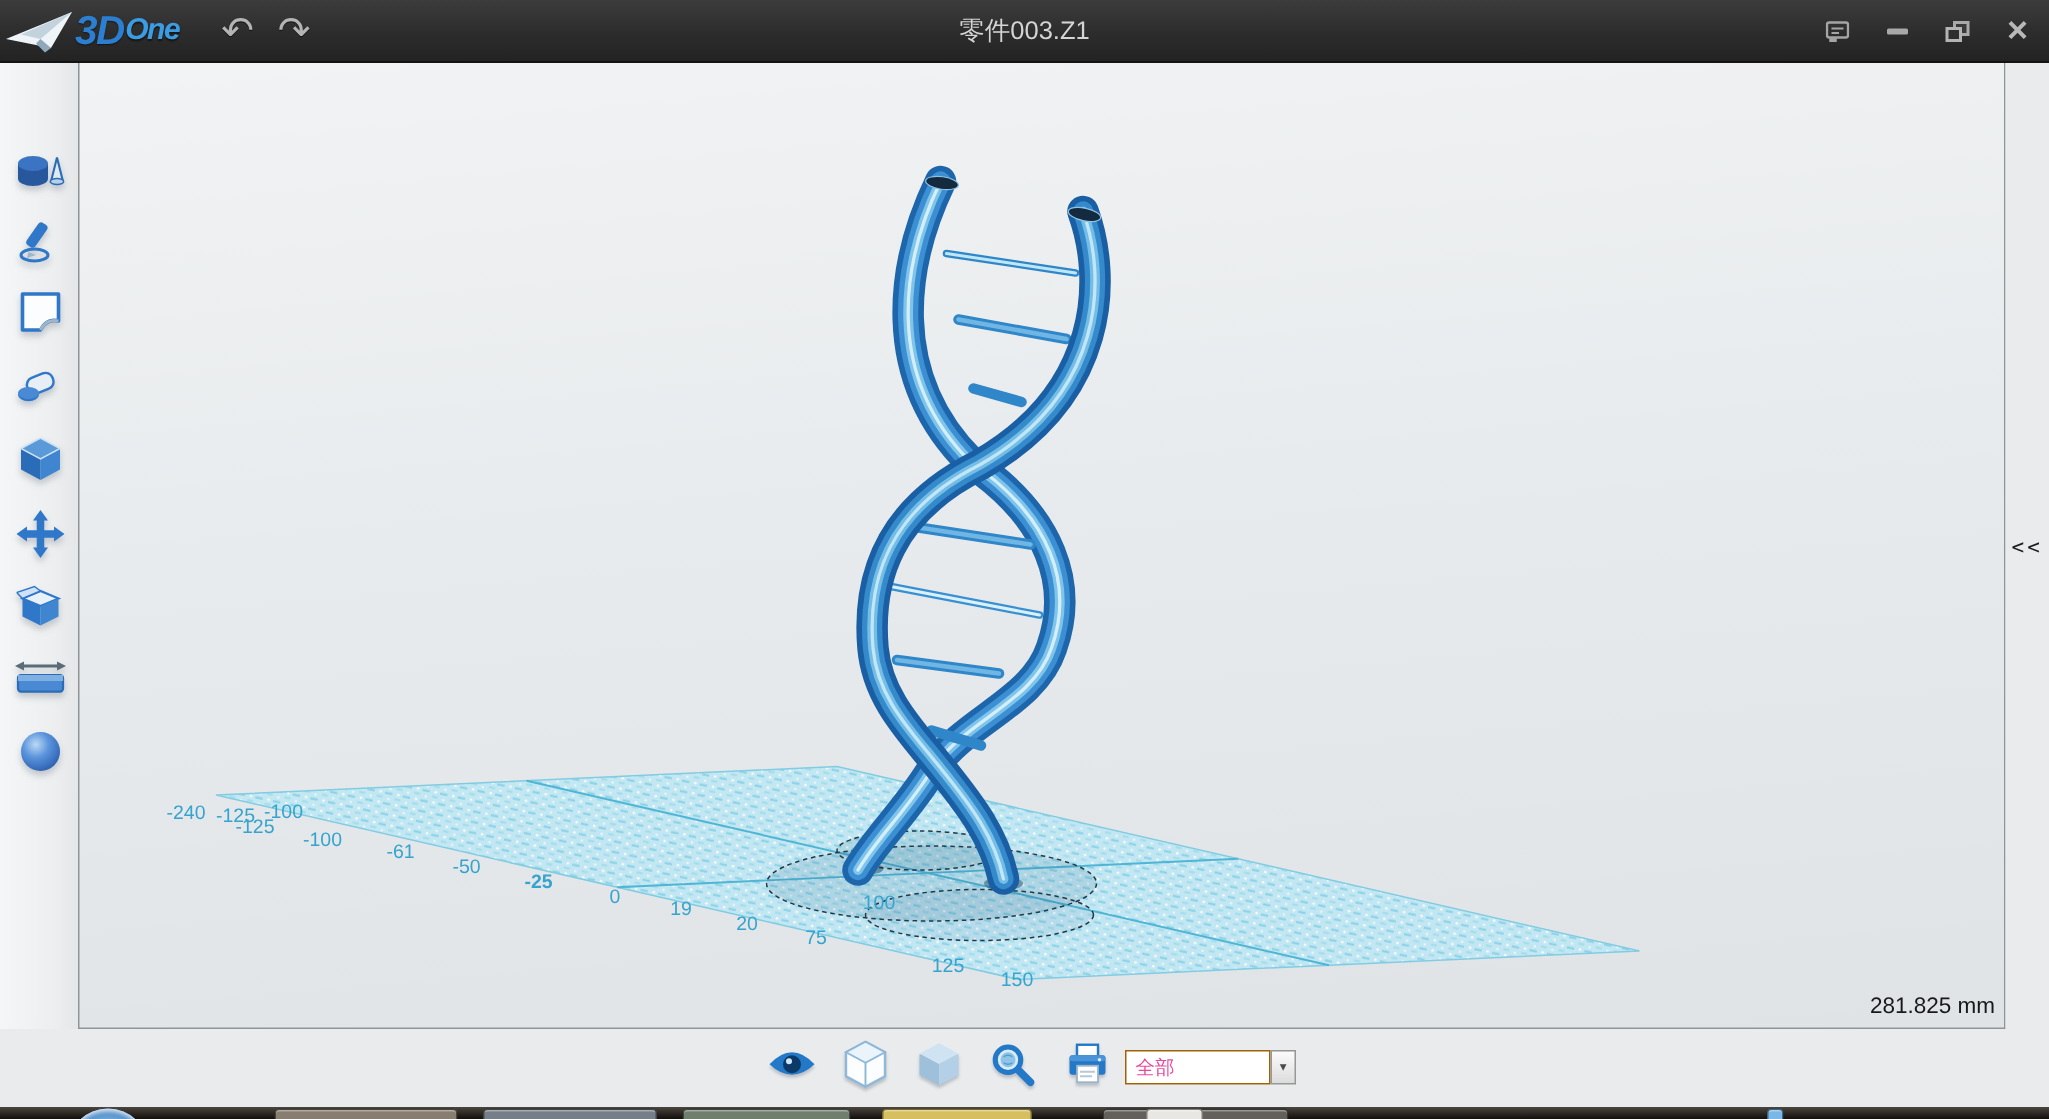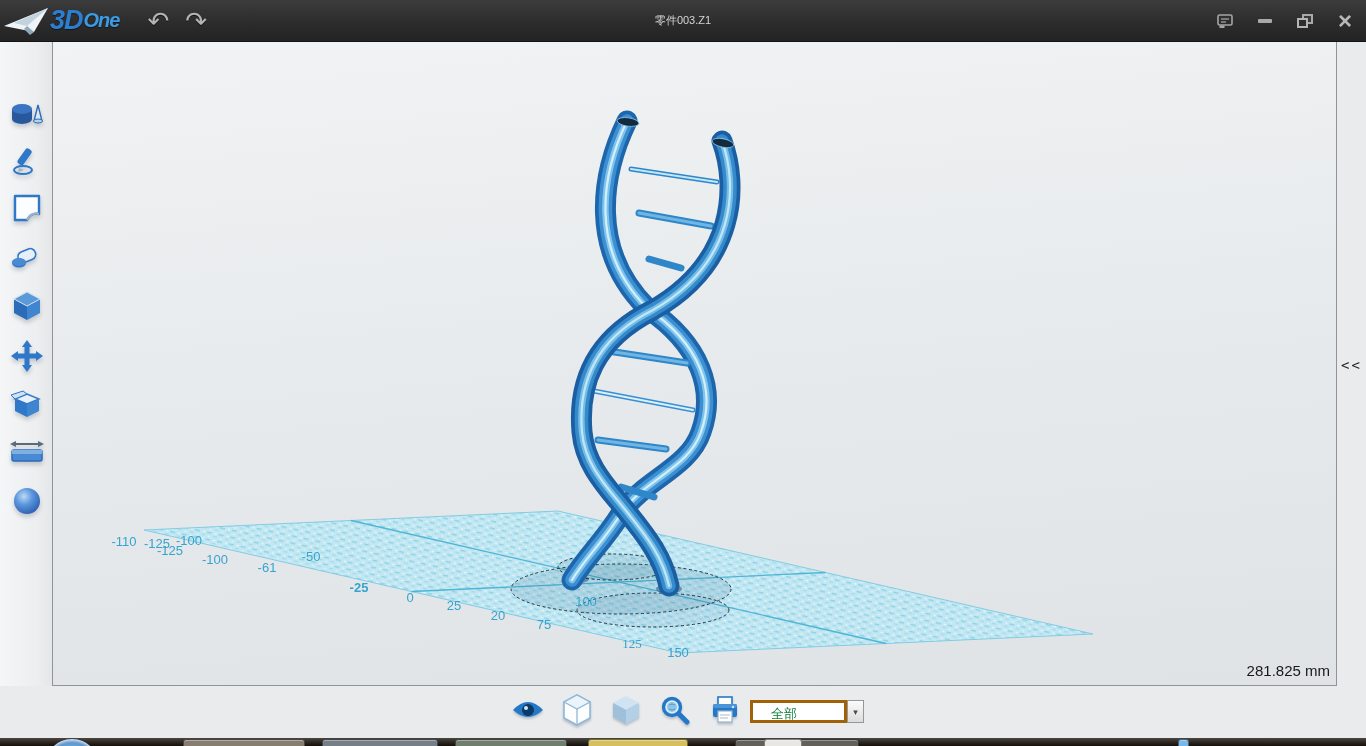--- a/index.html
+++ b/index.html
@@ -12,21 +12,21 @@
     background:linear-gradient(180deg,#3c3c3c 0%,#2c2c2c 55%,#232323 100%);
     border-bottom:1px solid #141414; position:relative; }
   .brand { display:flex; align-items:center; margin-left:4px; }
   .brand-3d { font-style:italic; font-weight:bold; font-size:27px; color:#2c7fd0;
     letter-spacing:-1px; text-shadow:0 1px 1px rgba(0,0,0,.5); }
   .brand-one { font-style:italic; font-weight:bold; font-size:20px; color:#3b9ce4;
     letter-spacing:-1px; margin-left:1px; text-shadow:0 1px 1px rgba(0,0,0,.5); }
   .undo-redo { display:flex; gap:16px; margin-left:28px; }
   .ur-btn { font-family:"DejaVu Sans",sans-serif; font-size:26px; line-height:26px;
     color:#b4b4b4; cursor:pointer; text-shadow:0 1px 0 #111; }
-  .doc-title { position:absolute; left:0; right:0; text-align:center; font-size:11px;
+  .doc-title { position:absolute; left:0; right:0; text-align:center; font-size:17px;
     color:#d4d4d4; pointer-events:none; }
   .win-controls { position:absolute; right:8px; top:0; height:42px; display:flex;
     align-items:center; gap:14px; }
   .win-btn { width:26px; height:26px; display:flex; align-items:center; justify-content:center;
     cursor:pointer; }
   .min-glyph { width:14px; height:4px; background:#a9a9a9; border-radius:1px; }
   .restore-glyph { position:relative; width:16px; height:14px; }
   .restore-glyph .r1 { position:absolute; right:0; top:0; width:11px; height:10px;
     border:2px solid #a9a9a9; background:#3a3a3a; }
   .restore-glyph .r2 { position:absolute; left:0; bottom:0; width:11px; height:10px;
@@ -52,22 +52,22 @@
 
   .rightstrip { flex:0 0 29px; background:#e9ebec; position:relative; }
   .collapse-handle { position:absolute; left:4px; top:315px; font-size:14px; color:#1c1c1c;
     letter-spacing:2px; cursor:pointer; font-family:"DejaVu Sans Mono",monospace; }
 
   
   .toolbar { flex:0 0 52px; background:#e9ebec; position:relative; }
   .tb-icon { position:absolute; top:50%; transform:translate(-50%,-50%); cursor:pointer;
     filter:drop-shadow(0 2px 1px rgba(80,90,110,.3)); }
   .combo { position:absolute; left:750px; top:14px; width:97px; height:23px; background:#fff;
-    border:3px solid #a16207; font-size:13px; color:#15803d; line-height:21px;
-    padding-left:18px; cursor:pointer; }
+    border:1px solid #a16207; font-size:13px; color:#ec4899; line-height:21px;
+    padding-left:6px; cursor:pointer; }
   .combo-btn { position:absolute; left:847px; top:14px; width:17px; height:23px;
     background:linear-gradient(180deg,#fbfbfb,#dcdcdc); border:1px solid #979797;
     display:flex; align-items:center; justify-content:center; cursor:pointer; }
   .combo-arrow { font-family:"DejaVu Sans",sans-serif; font-size:9px; color:#4a4a4a; }
 
   
   .taskbar { flex:0 0 8px; position:relative; overflow:hidden;
     background:linear-gradient(180deg,#4c463f 0%,#2a2420 60%,#120f0c 100%); }
   .start-orb { position:absolute; left:45px; top:1px; width:54px; height:54px; border-radius:50%;
     background:radial-gradient(circle at 50% 45%, #d8ecf8 0%, #8fc3e8 30%, #3f7fc0 60%, #1d4e86 100%);
@@ -259,32 +259,32 @@
           </g>
 
           <ellipse cx="627" cy="122" rx="11" ry="4.2" transform="rotate(8 627 122)" fill="#142a3e" stroke="#8cc4e4" stroke-width="0.8"></ellipse>
           <ellipse cx="722" cy="143" rx="11" ry="4.2" transform="rotate(12 722 143)" fill="#142a3e" stroke="#8cc4e4" stroke-width="0.8"></ellipse>
         </g>
       </svg>
 
       <div class="grid-labels">
         <div>
 
-        <span class="grid-label" style="left: 71px; top: 492px;">-110</span>
+        <span class="grid-label" style="left: 71px; top: 492px;">-240</span>
             <span class="grid-label" style="left: 117px; top: 501px;">-125</span>
             <span class="grid-label" style="left: 162px; top: 510px;">-100</span>
             <span class="grid-label" style="left: 214px; top: 518px;">-61</span>
-            <span class="grid-label" style="left: 258px; top: 507px;">-50</span>
+            <span class="grid-label" style="left: 258px; top: 528px;">-50</span>
             <span class="grid-label" style="left: 306px; top: 538px; font-weight: bold;">-25</span>
             <span class="grid-label" style="left: 357px; top: 548px;">0</span>
-            <span class="grid-label" style="left: 401px; top: 556px;">25</span>
+            <span class="grid-label" style="left: 401px; top: 556px;">19</span>
             <span class="grid-label" style="left: 445px; top: 566px;">20</span>
             <span class="grid-label" style="left: 491px; top: 575px;">75</span>
             <span class="grid-label" style="left: 533px; top: 552px;">100</span>
-            <span class="grid-label" style="left: 579px; top: 594px; font-family: Liberation Serif, serif;">125</span>
+            <span class="grid-label" style="left: 579px; top: 594px;">125</span>
             <span class="grid-label" style="left: 625px; top: 603px;">150</span>
           </div>
         <div>
 
         <span class="grid-label" style="left: 104px; top: 494px;">-125</span>
             <span class="grid-label" style="left: 136px; top: 491px;">-100</span>
           </div>
       </div>
 
       <div class="dim-readout">281.825 mm</div>

